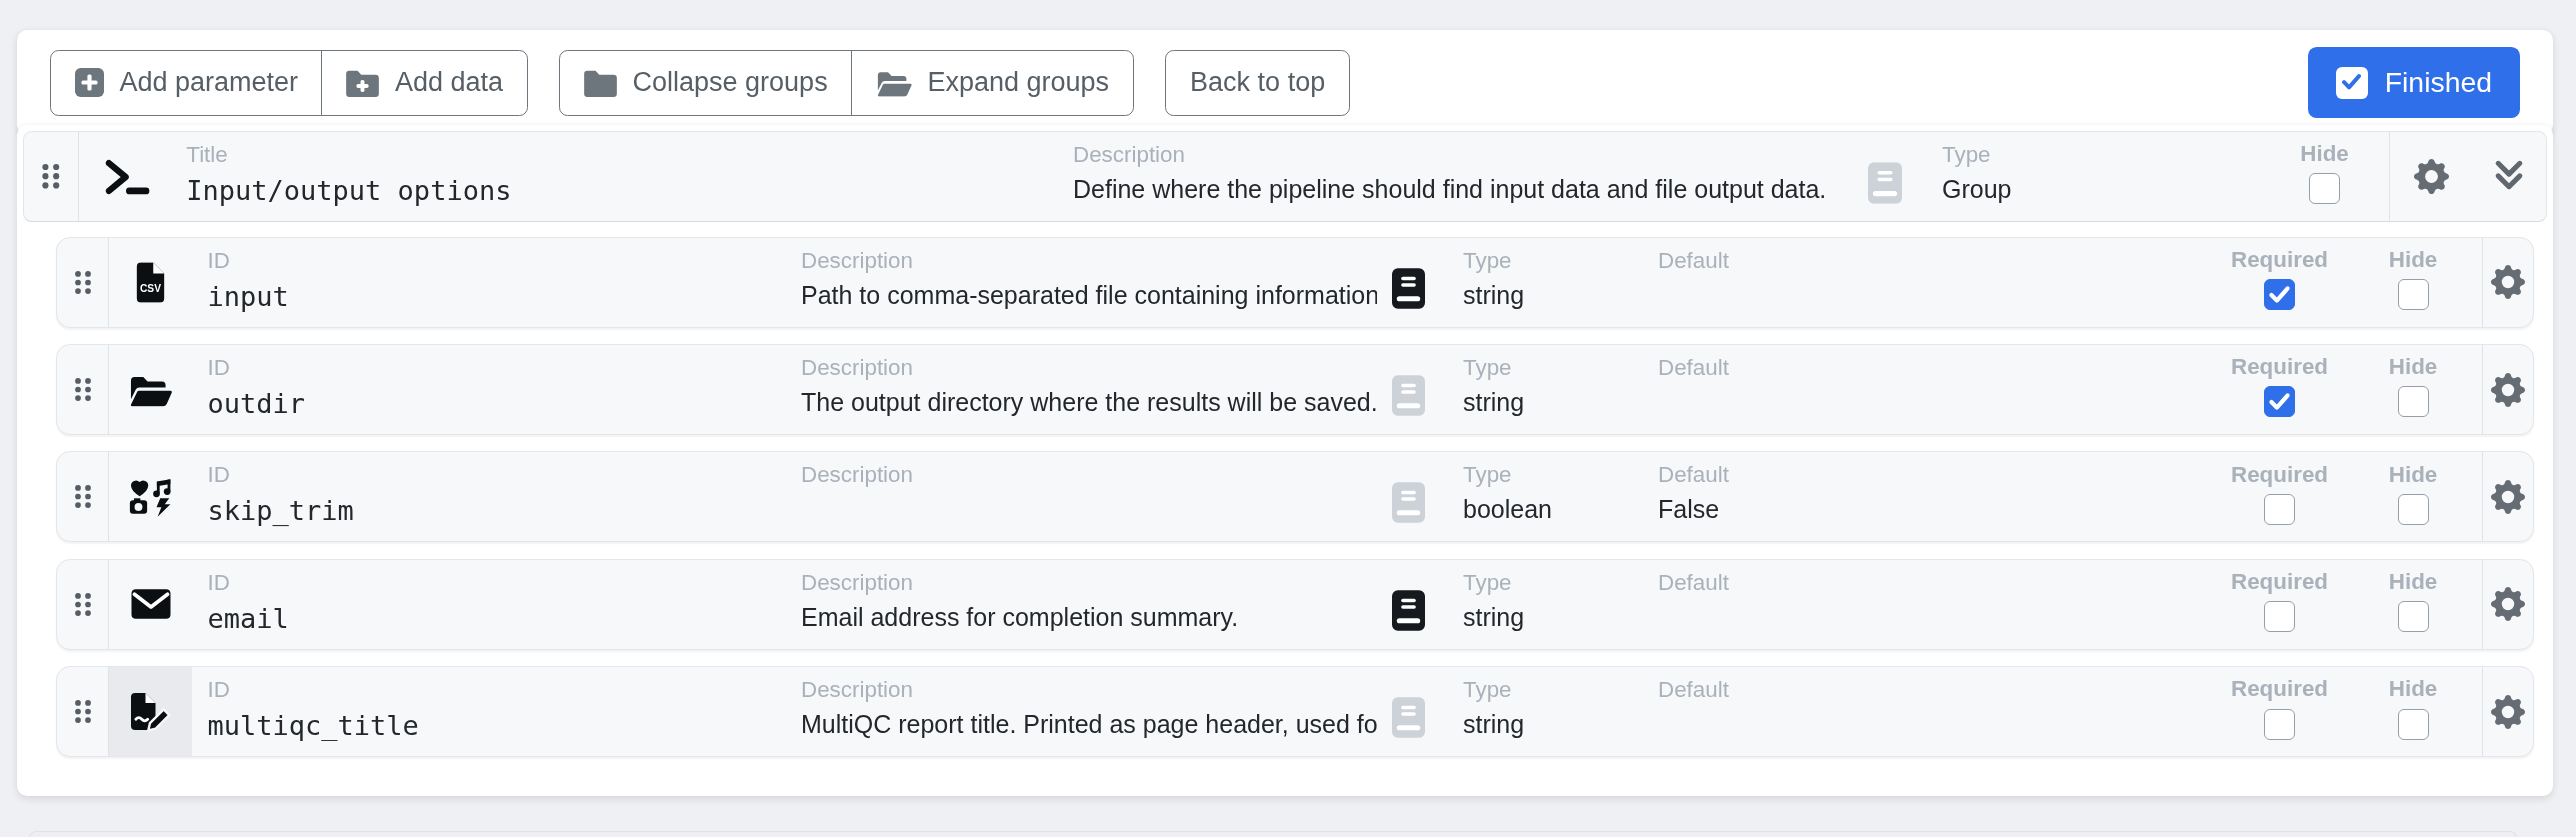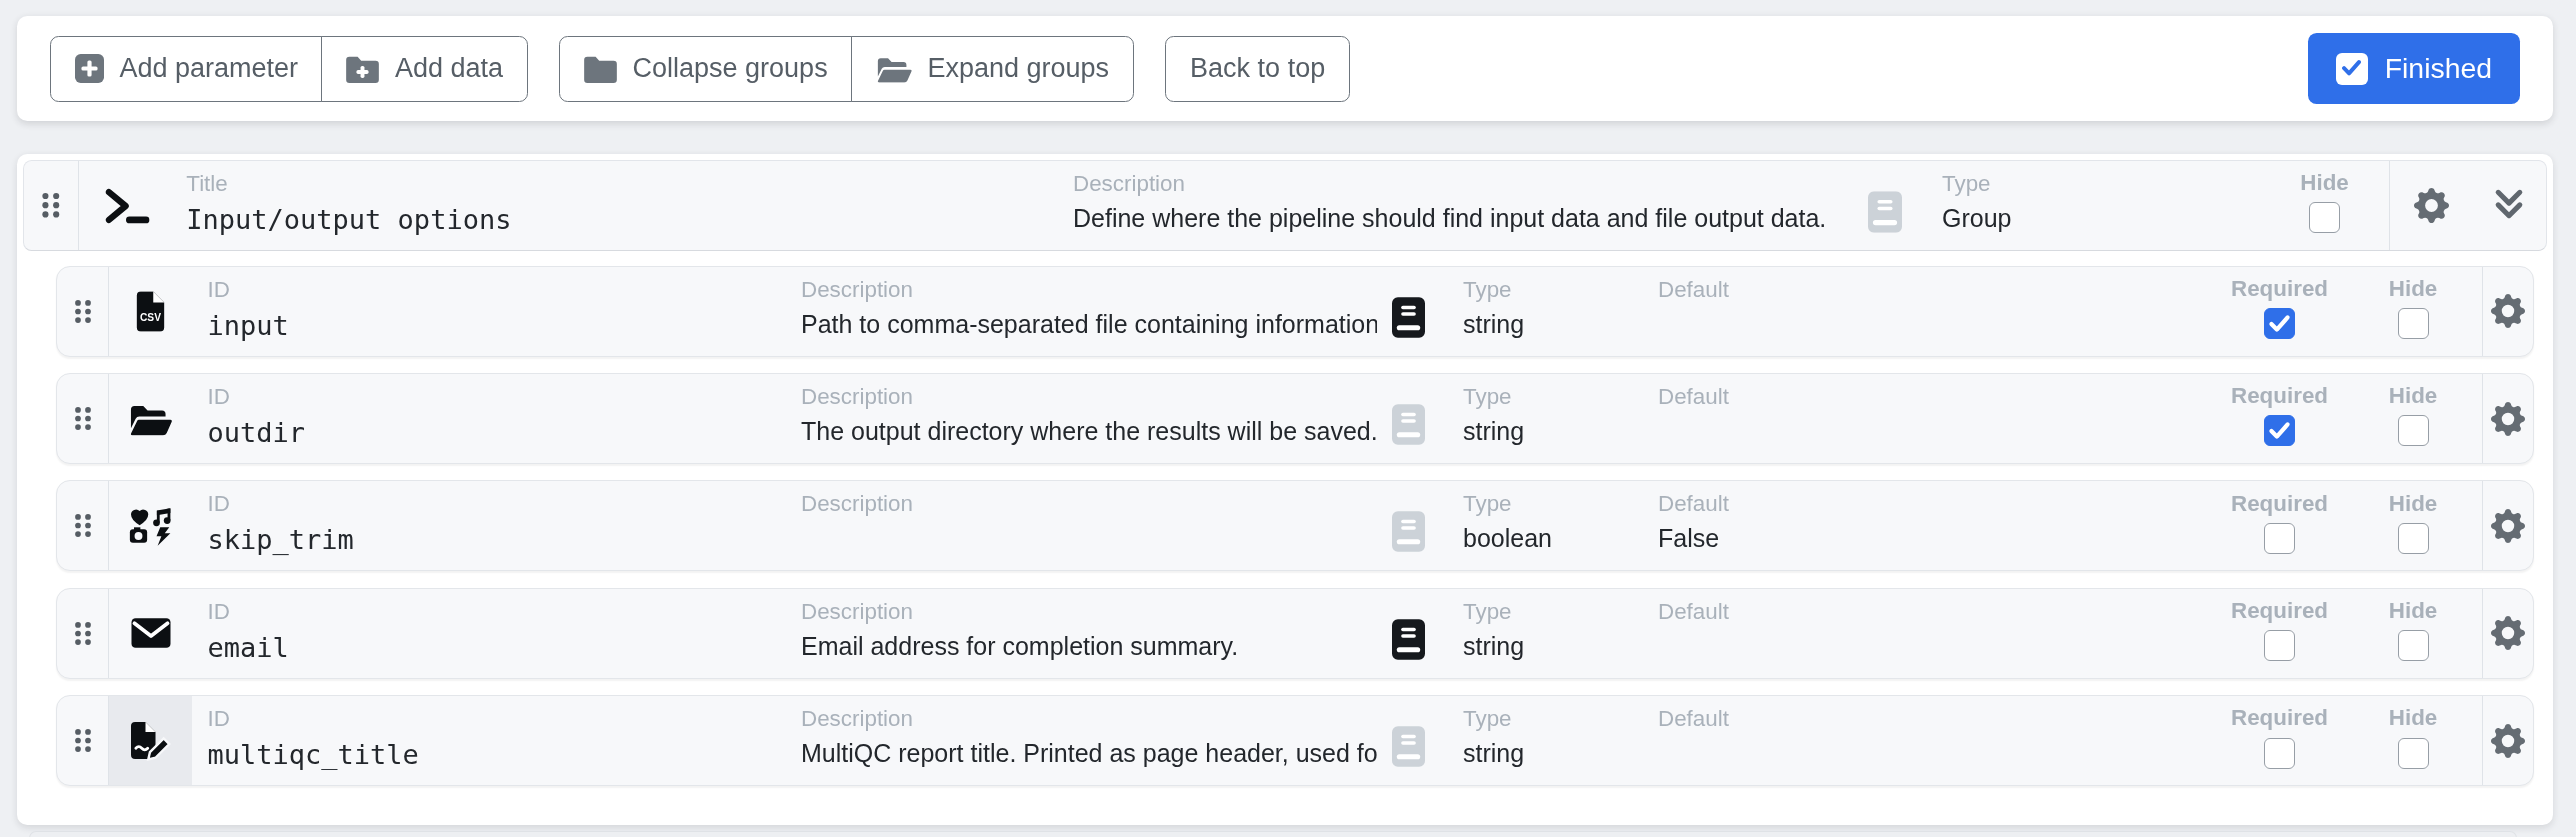--- a/index.html
+++ b/index.html
@@ -8,21 +8,21 @@
     background:#eef0f3;
     font-family:"Liberation Sans", sans-serif;
     color:#212529;
     position:relative;
     overflow:hidden;
   }
   .mono { font-family:"DejaVu Sans Mono", monospace; }
 
   
   .toolbar-card {
-    position:absolute; left:17px; top:16px; width:2536px; height:105px;
+    position:absolute; left:17px; top:30px; width:2536px; height:105px;
     background:#fff; border-radius:10.3px;
     box-shadow:0 2.6px 7.8px rgba(33,37,41,.14);
     display:flex; align-items:center; padding:0 33px; gap:31px;
   }
   .btn-group { display:flex; }
   .btn {
     height:66px; display:flex; align-items:center; gap:15.5px;
     padding:0 24px; background:#fff;
     border:1.7px solid #6d757d; border-radius:8.6px;
     font-size:27px; color:#565e66; cursor:pointer; white-space:nowrap;
@@ -37,21 +37,21 @@
     display:flex; align-items:center; gap:17px; padding:8px 28px; cursor:pointer;
     font-family:"Liberation Sans", sans-serif;
   }
   .fin-check {
     width:32px; height:32px; background:#fff; border-radius:6px;
     display:flex; align-items:center; justify-content:center; color:#2f6fe9;
   }
 
   
   .main-card {
-    position:absolute; left:17px; top:154px; width:2536px; height:671px;
+    position:absolute; left:17px; top:125px; width:2536px; height:671px;
     background:#fff; border-radius:10.3px;
     box-shadow:0 2.6px 7.8px rgba(33,37,41,.12);
     padding:6px 6px 0 6px;
   }
 
   .cell-label { font-size:22.4px; color:#a9b1ba; line-height:1; }
   .cell-value { font-size:25px; color:#23272c; margin-top:8.6px; line-height:1.15;
                 white-space:nowrap; overflow:hidden; }
   .cell-value.mono { font-size:27px; }
 

